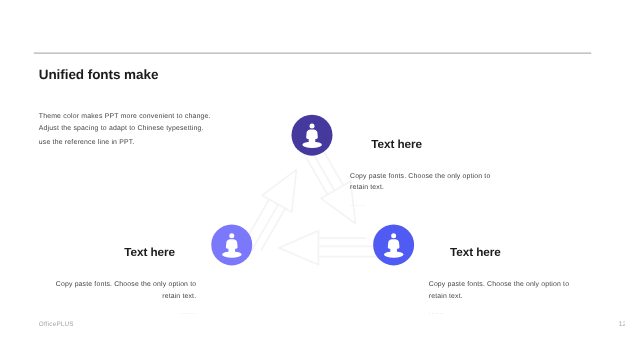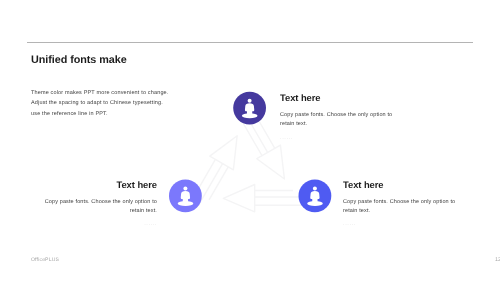--- a/index.html
+++ b/index.html
@@ -3,21 +3,21 @@
 <meta charset="utf-8">
 <style>
 html,body{margin:0;padding:0;}
 body{width:500px;height:281px;background:#ffffff;font-family:"Liberation Sans",sans-serif;overflow:hidden;-webkit-font-smoothing:antialiased;-moz-osx-font-smoothing:grayscale;text-rendering:geometricPrecision;}
 .slide{position:relative;width:500px;height:281px;background:#fff;transform:translateZ(0);will-change:transform;padding-left:32px;}
 .bg{position:absolute;left:0;top:0;width:500px;height:281px;}
 .topline{position:absolute;left:27.3px;top:42px;width:445.5px;height:1px;background:#b4b4b4;}
 .title{position:absolute;left:31px;top:55px;font-size:10.8px;font-weight:bold;color:#1c1c1c;line-height:11.6px;letter-spacing:-0.05px;}
 .intro{position:absolute;left:31px;top:88px;font-size:5.5px;color:#3f3f3f;line-height:10.3px;letter-spacing:0.16px;}
 .block{position:absolute;}
-.h{font-size:9.4px;font-weight:bold;color:#1c1c1c;letter-spacing:-0.05px;margin:0;}
+.h{font-size:9.4px;font-weight:bold;color:#1c1c1c;letter-spacing:-0.05px;margin:17px;}
 .p{font-size:5.5px;color:#3f3f3f;line-height:9.1px;letter-spacing:0.13px;margin:0;}
 .dots{font-size:5.5px;color:#dcdcdc;letter-spacing:0.6px;margin:0;}
 .footer{position:absolute;left:31px;top:256.5px;font-size:5.1px;color:#a8a8a8;letter-spacing:0.15px;}
 .pgnum{position:absolute;right:31px;top:256.5px;font-size:5.4px;color:#a8a8a8;}
 .ra{text-align:right;}
 </style>
 </head>
 <body>
 
 <div class="slide">

